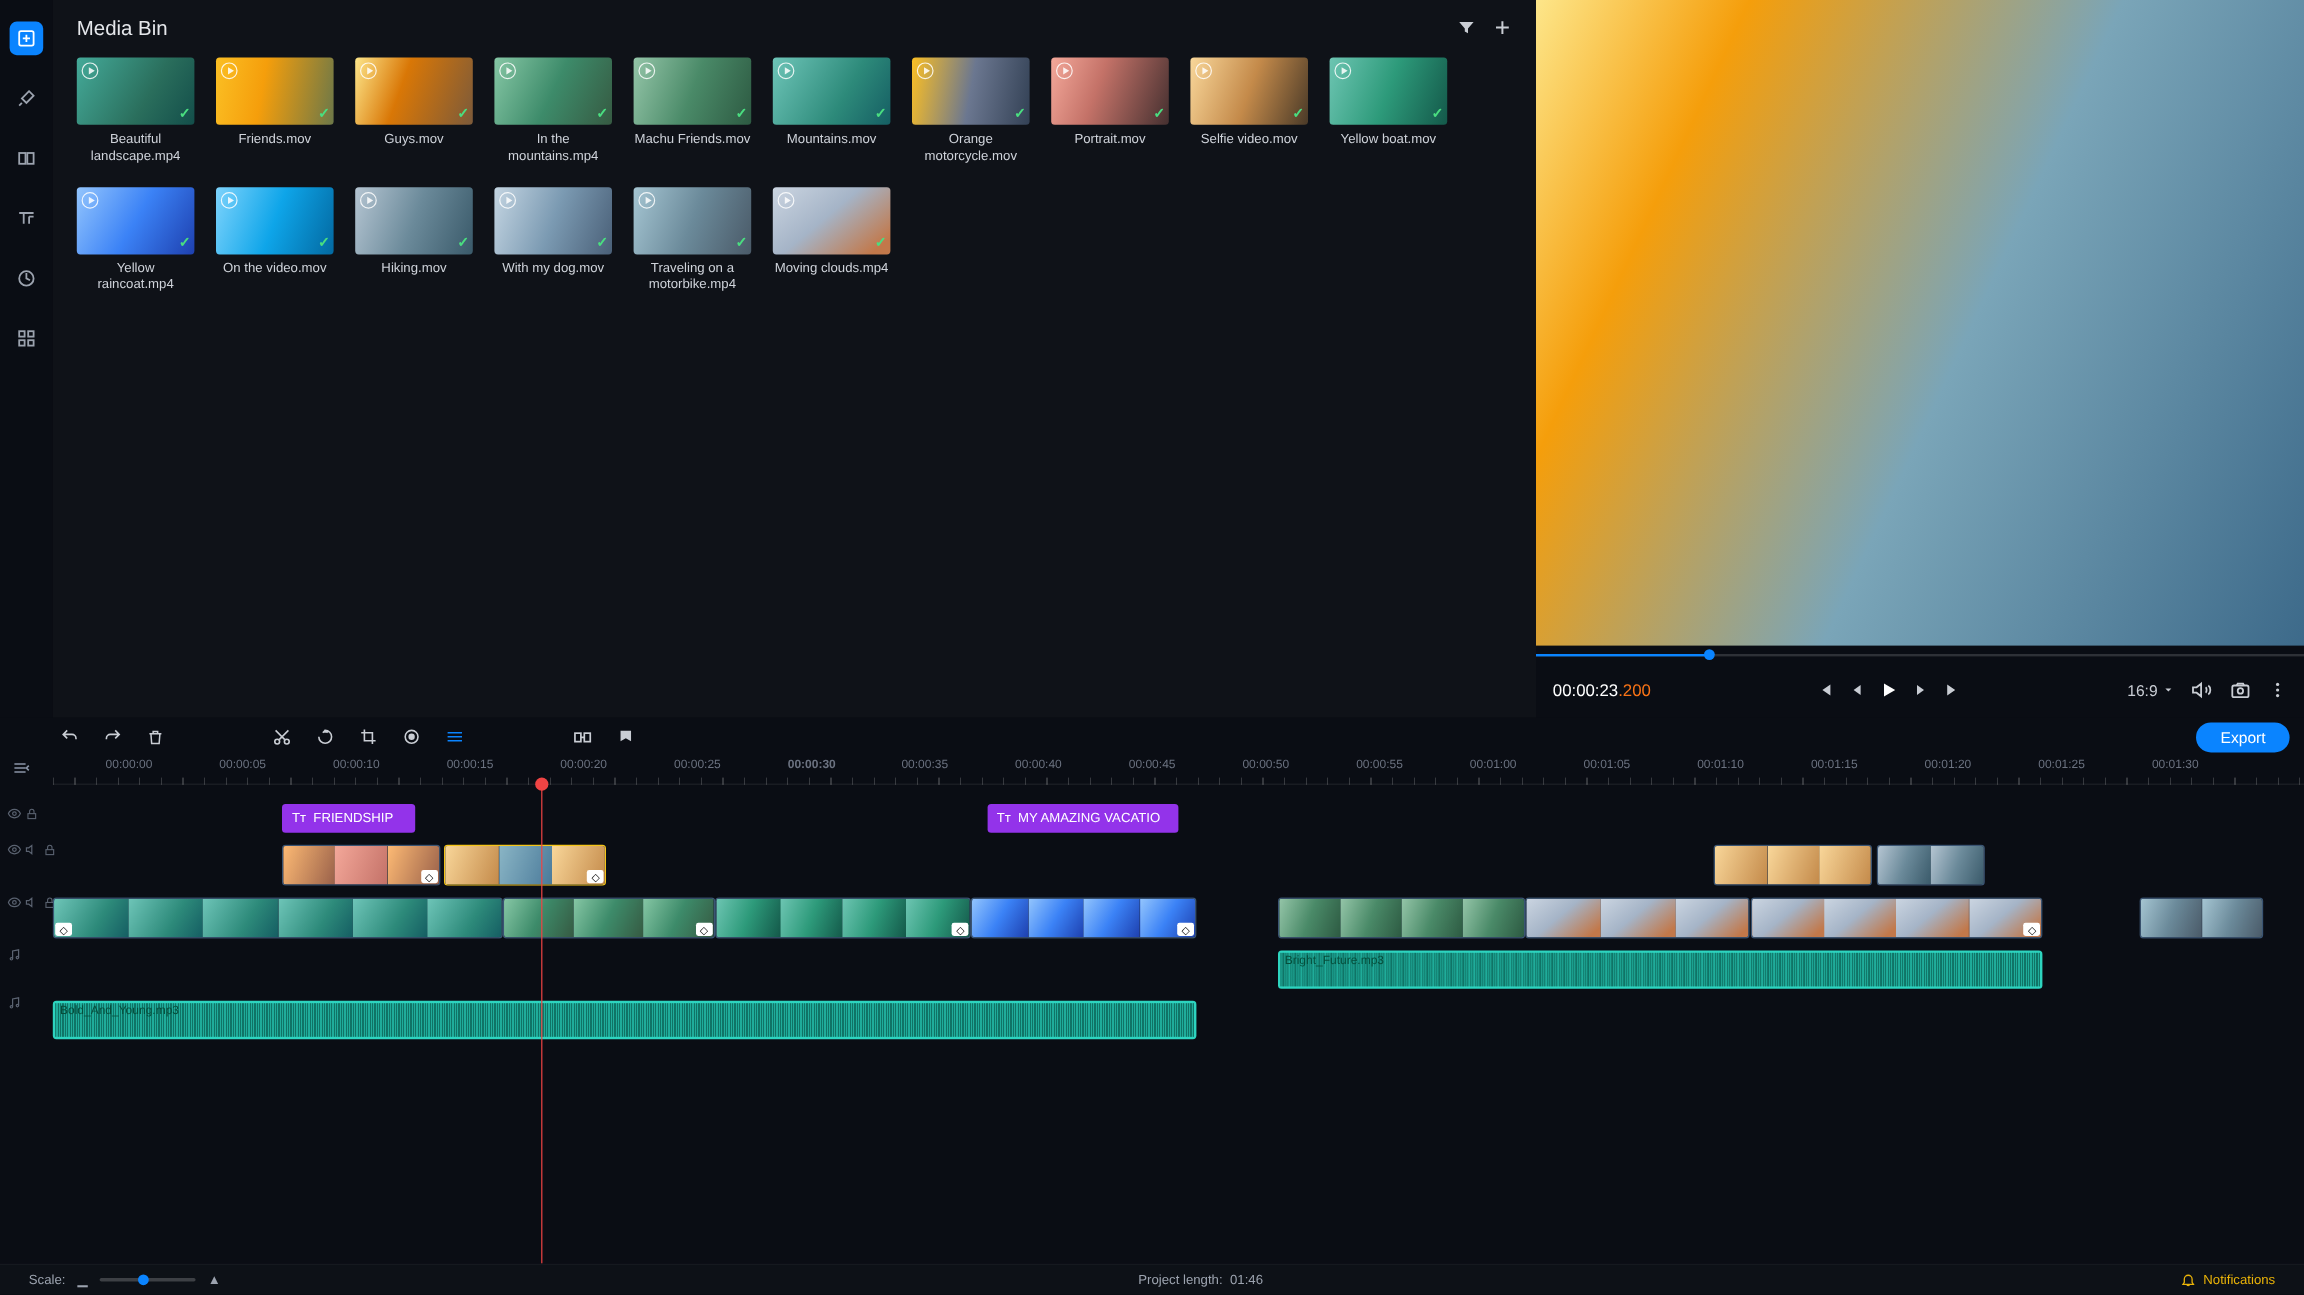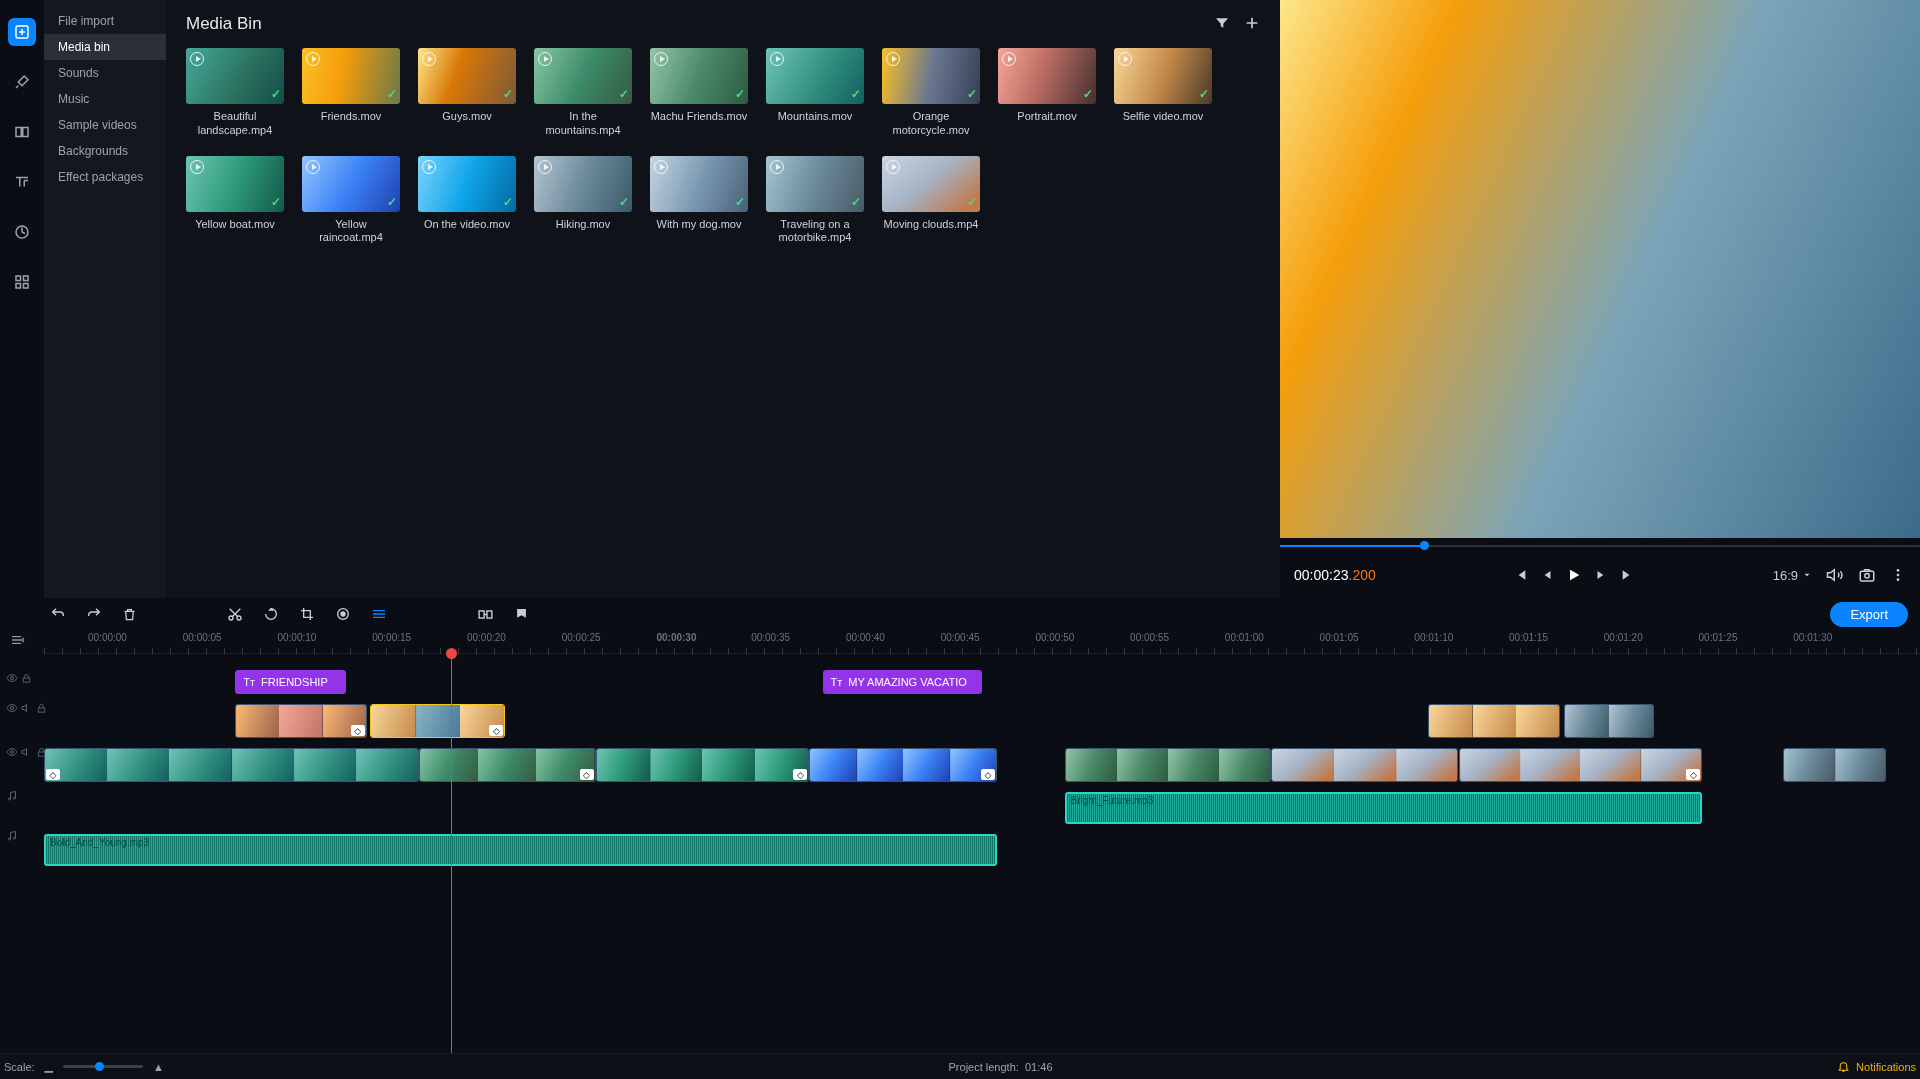--- a/index.html
+++ b/index.html
@@ -82,21 +82,21 @@
 .clip.video.sel { border: 1px solid #f5c518; }
 .clip.audio { background: #2dd4bf; }
 .clip.video .frames { display:flex; height:100%; width:100%; }
 .clip.video .frames div { flex:1; background-size:cover; background-position:center; }
 .clip .handle { position:absolute; bottom:1px; width:14px; height:11px; background:#fff; border-radius:2px; display:flex; align-items:center; justify-content:center; font-size:9px; color:#000; }
 .clip .handle.l { left:1px; } .clip .handle.r { right:1px; }
 .audio-wave { position:absolute; inset:2px; background: repeating-linear-gradient(to right, rgba(0,60,50,0.5) 0 1px, transparent 1px 2px), linear-gradient(rgba(0,80,70,0.3),rgba(0,80,70,0.3)); }
 .audio-label { position:absolute; left:6px; top:3px; font-size:10px; color:#064e3b; z-index:2; }
 
 
-.statusbar { height: 26px; background: #0d1117; display: flex; align-items: center; padding: 0 4px; font-size: 11px; color: #9ca3af; justify-content: space-between; border-top:1px solid rgba(255,255,255,0.05);}
+.statusbar { height: 26px; background: #0d1117; display: flex; align-items: center; padding: 0 24px; font-size: 11px; color: #9ca3af; justify-content: space-between; border-top:1px solid rgba(255,255,255,0.05);}
 .sb-left { display: flex; align-items: center; gap: 10px; }
 .scale-slider { width: 80px; height: 3px; background: rgba(255,255,255,0.2); position: relative; border-radius:2px; }
 .scale-slider .knob { position:absolute; top:-3px; left:40%; width:9px; height:9px; border-radius:50%; background:#0a84ff; }
 .sb-center { }
 .sb-right { display: flex; align-items: center; gap: 6px; color: #eab308; }
 
 
 .g1{background:linear-gradient(120deg,#4a9 0%,#2a6e5c 60%,#134e4a 100%);}
 .g2{background:linear-gradient(100deg,#fbbf24 0%,#f59e0b 40%,#6d7848 100%);}
 .g3{background:linear-gradient(110deg,#fde68a 0%,#d97706 40%,#7c5a3a 100%);}
@@ -158,29 +158,20 @@
       <div class="rail-btn">
           <svg viewBox="0 0 24 24" fill="none" stroke="#9ca3af" stroke-width="2">
             <rect x="4" y="4" width="6" height="6"></rect>
             <rect x="14" y="4" width="6" height="6"></rect>
             <rect x="4" y="14" width="6" height="6"></rect>
             <rect x="14" y="14" width="6" height="6"></rect>
           </svg>
         </div>
     </div>
 
-    <div class="sidebar" id="sidebar">
-        <div class="sidebar-item">File import</div>
-        <div class="sidebar-item active">Media bin</div>
-        <div class="sidebar-item">Sounds</div>
-        <div class="sidebar-item">Music</div>
-        <div class="sidebar-item">Sample videos</div>
-        <div class="sidebar-item">Backgrounds</div>
-        <div class="sidebar-item">Effect packages</div>
-      </div>
 
     <div class="media-panel">
       <div class="media-header">
         <div class="media-title">Media Bin</div>
         <div class="media-actions">
           <span><svg width="16" height="16" viewBox="0 0 24 24" fill="#c9cdd4">
                 <path d="M3 5h18l-7 8v6l-4-2v-4z"></path>
               </svg></span>
           <span><svg width="16" height="16" viewBox="0 0 24 24" stroke="#c9cdd4" stroke-width="2.5" fill="none">
                 <path d="M12 4v16M4 12h16"></path>

